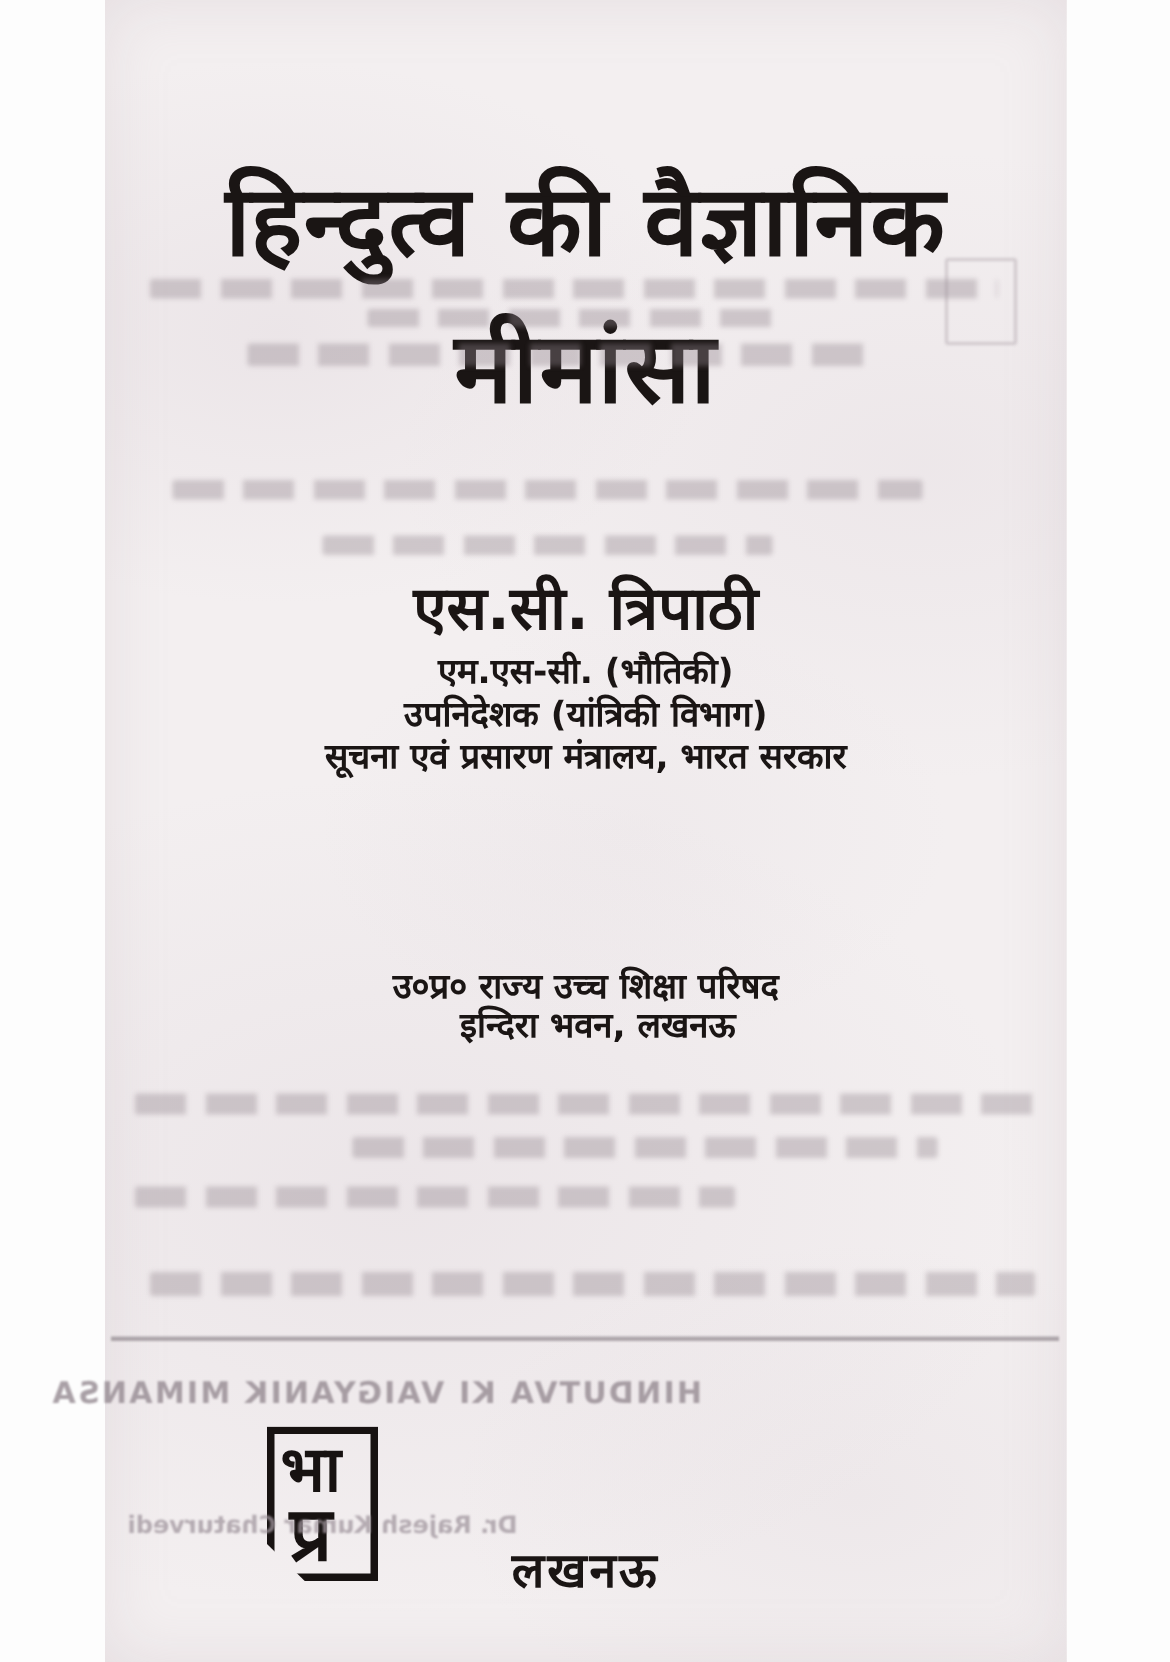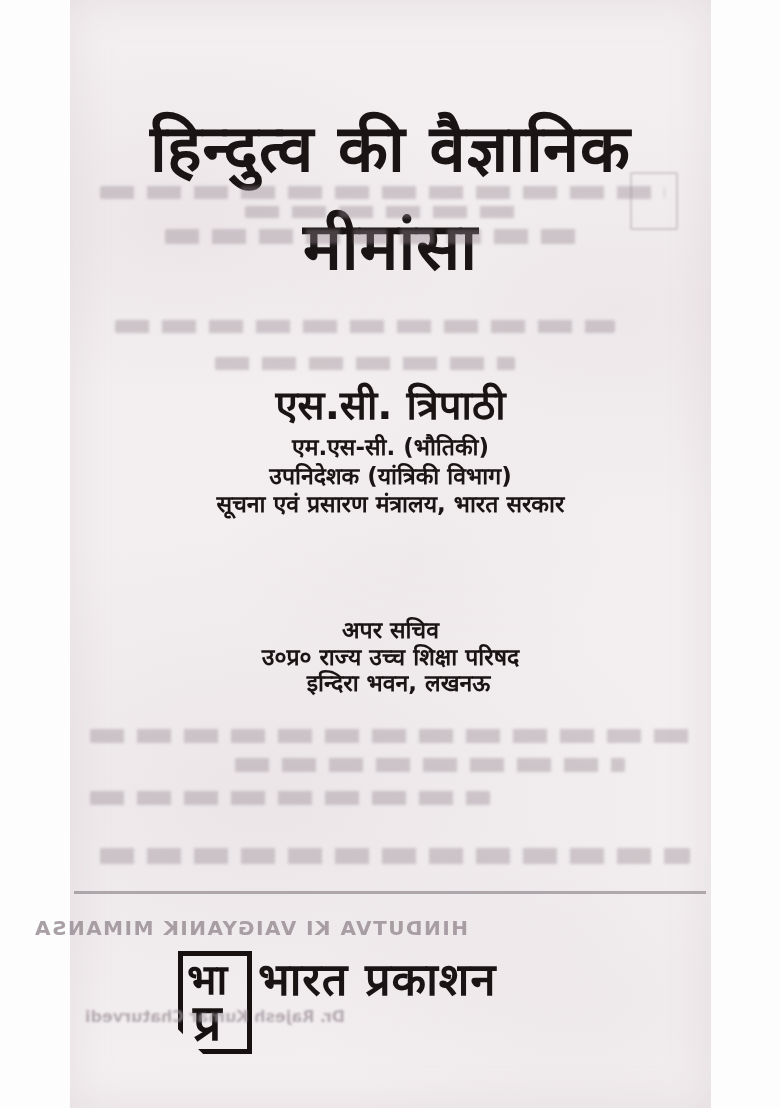--- a/index.html
+++ b/index.html
@@ -96,37 +96,36 @@
     <div class="bleed-box" style="top:172px; left:560px; width:48px;  height:58px;"></div>
 
     <div class="bleed-line" style="top:320px; left:45px;  width:500px; height:13px;"></div>
     <div class="bleed-line" style="top:357px; left:145px; width:300px; height:13px;"></div>
 
     <div class="centered ink author-detail" style="top:430px;">एम.एस-सी. (भौतिकी)</div>
     <div class="centered ink author-name" style="top:376px;">एस.सी. त्रिपाठी</div>
     <div class="centered ink author-detail" style="top:459px;">उपनिदेशक (यांत्रिकी विभाग)</div>
     <div class="centered ink author-detail" style="top:487px;">सूचना एवं प्रसारण मंत्रालय, भारत सरकार</div>
 
-    <div class="centered ink author-detail" style="top:613px;">अपर सचिव</div>
     <div class="centered ink author-detail" style="top:640px;">उ०प्र० राज्य उच्च शिक्षा परिषद</div>
     <div class="centered ink author-detail" style="top:666px;margin-left:16px;">इन्दिरा भवन, लखनऊ</div>
 
     <div class="bleed-line" style="top:729px; left:20px;  width:600px; height:14px;"></div>
     <div class="bleed-line" style="top:758px; left:165px; width:390px; height:14px;"></div>
     <div class="bleed-line" style="top:791px; left:20px;  width:400px; height:14px;"></div>
     <div class="bleed-line" style="top:848px; left:30px;  width:590px; height:16px;"></div>
 
     <div class="divider-rule"></div>
 
     <div class="mirrored bleed-caps">HINDUTVA KI VAIGYANIK MIMANSA</div>
 
     <div class="publisher-logo">
       <div class="shield"></div>
       <span class="mono-top">भा</span>
       <span class="mono-bottom">प्र</span>
     </div>
-    <div class="publisher-name ink">भारत प्रकाशन</div>
 
     <div class="mirrored bleed-author">Dr. Rajesh Kumar Chaturvedi</div>
 
+    <div class="centered ink publisher-city">लखनऊ</div>
 
   </div>
 </div>
 
 </body></html>

